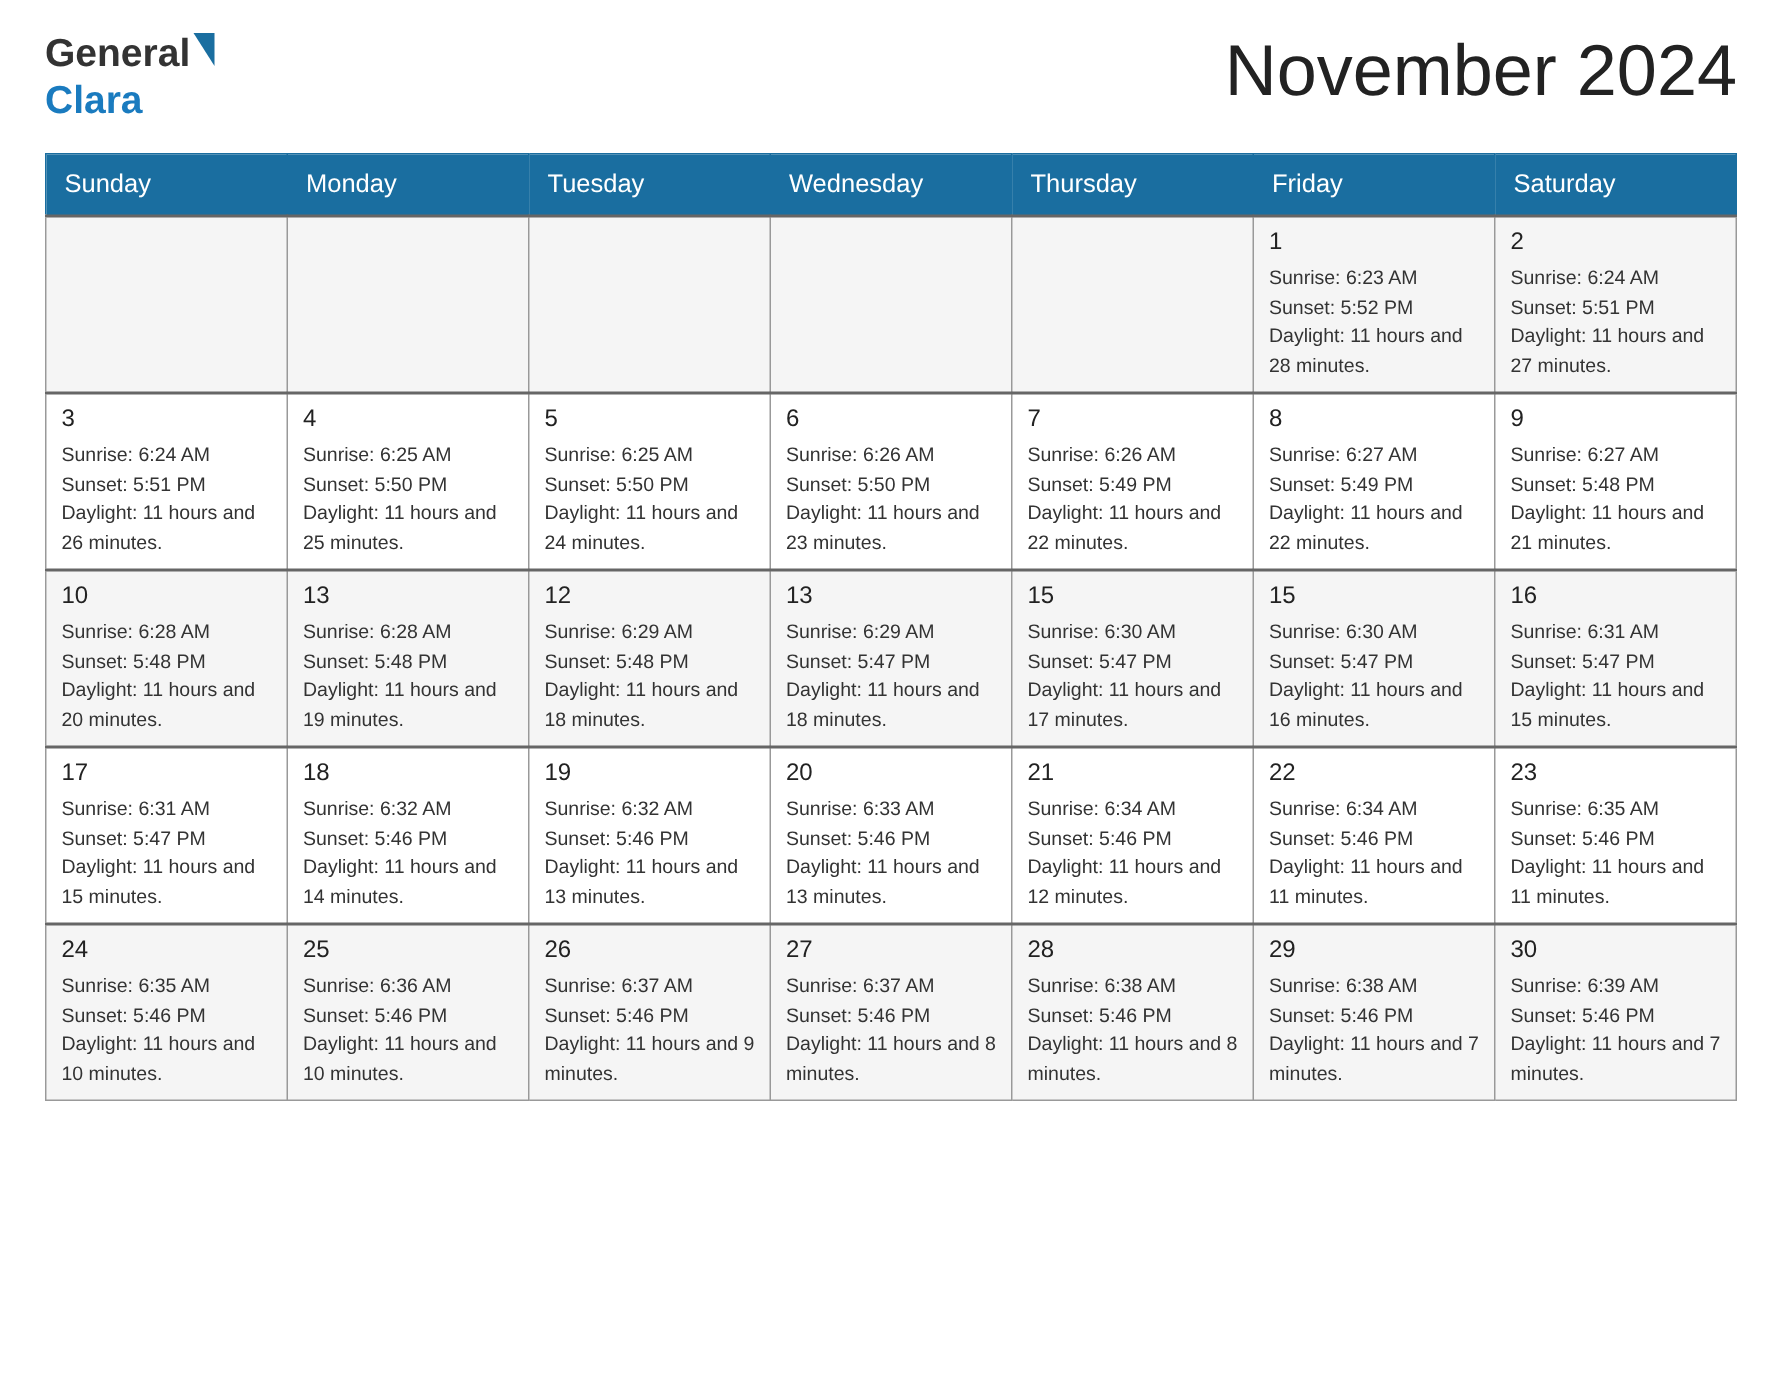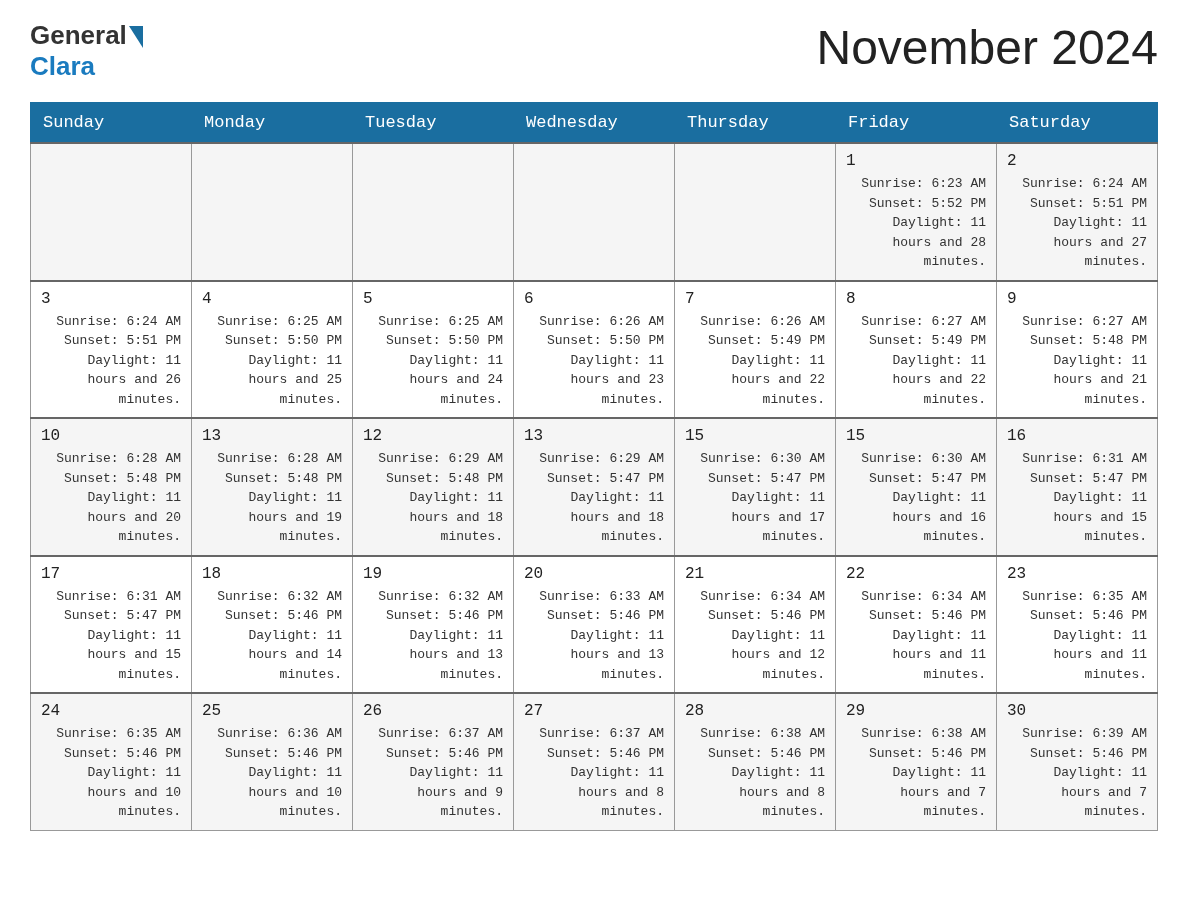--- a/index.html
+++ b/index.html
@@ -17,21 +17,21 @@
       align-items: flex-start;
       margin-bottom: 20px;
     }
     .logo {
       display: flex;
       flex-direction: column;
       align-items: flex-start;
     }
     .logo-top {
       display: flex;
-      align-items: center;
+      align-items: flex-start;
     }
     .logo-general {
       font-size: 26px;
       font-weight: bold;
       color: #333;
     }
     .logo-triangle {
       width: 0;
       height: 0;
       border-left: 14px solid transparent;
@@ -55,21 +55,20 @@
       color: #222;
     }
     .location {
       font-size: 22px;
       color: #444;
       margin-top: 4px;
     }
     .calendar {
       width: 100%;
       border-collapse: collapse;
-      font-family: Liberation Mono, monospace;
     }
     .calendar th {
       background-color: #1a6ea0;
       color: #fff;
       font-size: 17px;
       font-weight: normal;
       padding: 10px 12px;
       text-align: left;
       border: 1px solid #1a6ea0;
     }
@@ -93,21 +92,20 @@
       font-size: 16px;
       font-weight: normal;
       color: #222;
       display: block;
       margin-bottom: 4px;
     }
     .day-info {
       font-size: 13px;
       line-height: 1.5;
       color: #333;
-      text-align: right;
     }
     .empty-cell {
       background: #f9f9f9;
     }
     
     .calendar tbody tr {
       border-top: 2px solid #666;
     }
   </style>
 </head>

